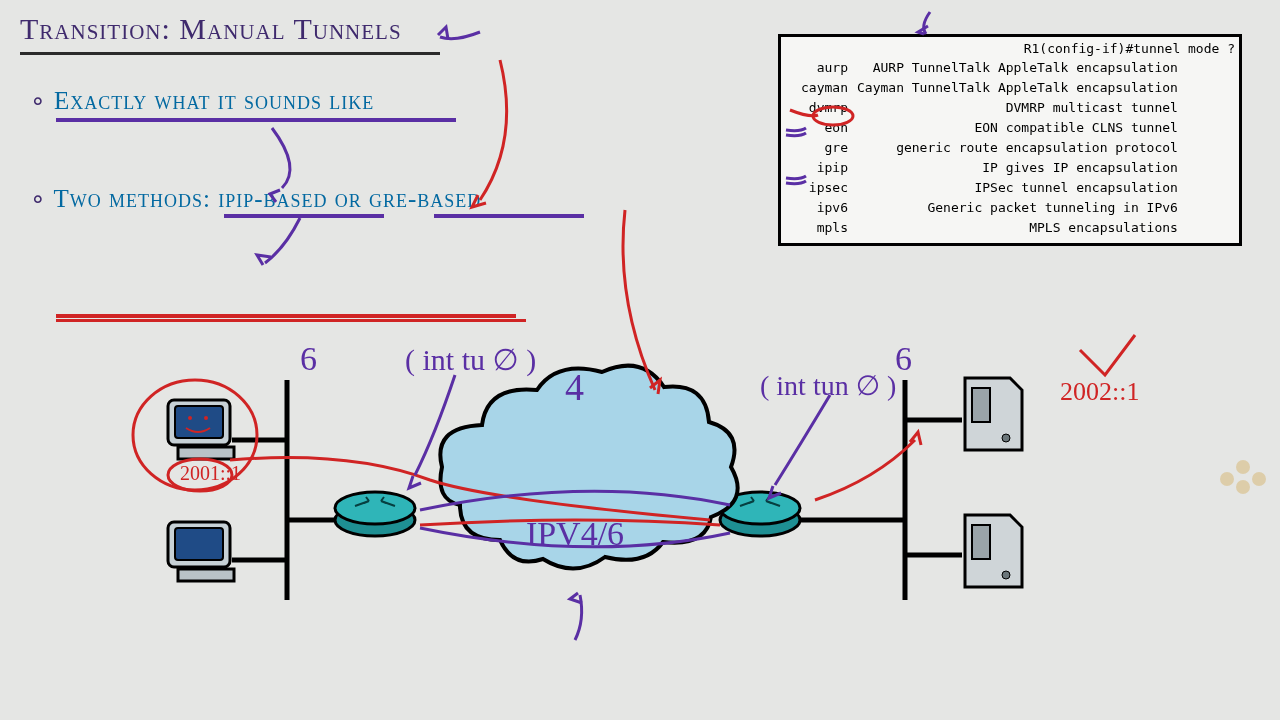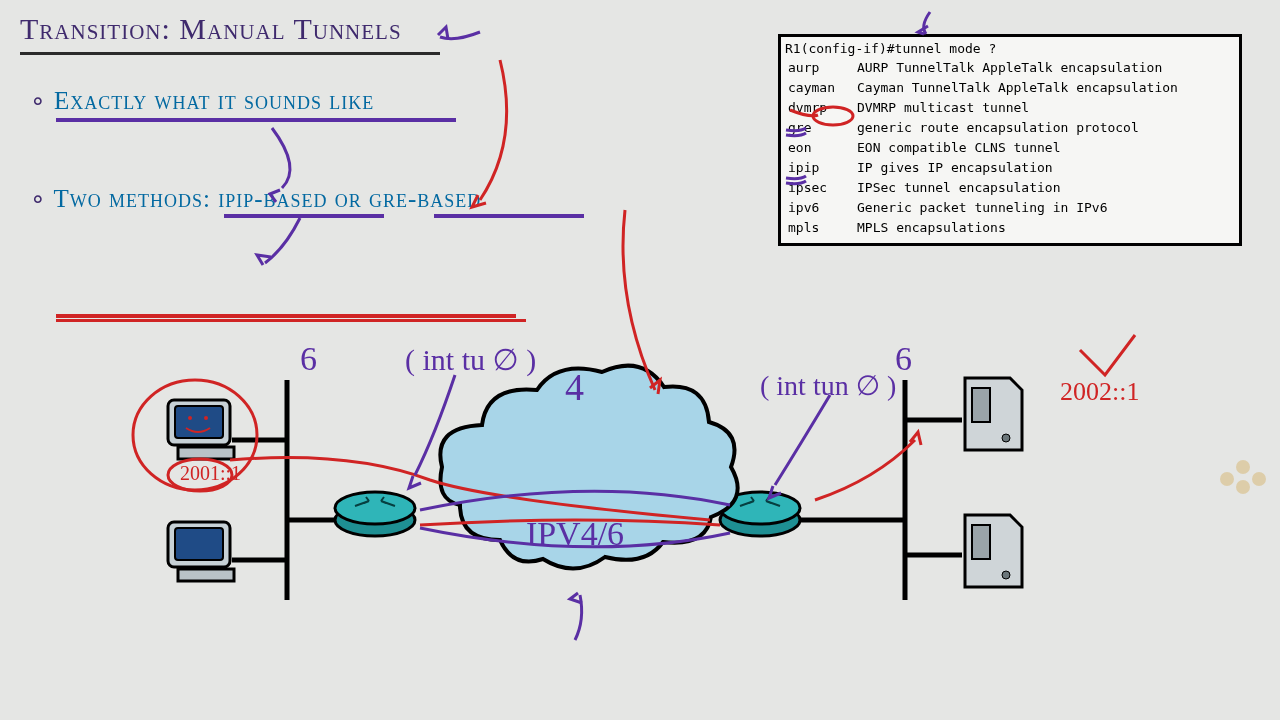--- a/index.html
+++ b/index.html
@@ -1,16 +1,16 @@
 <!DOCTYPE html>
 <html><head>
 <meta charset="utf-8">
 <style>
   html,body{margin:0;padding:0;width:1280px;height:720px;background:#e5e6e4;font-family:'Comic Sans MS','Segoe Script',cursive;overflow:hidden;}
-  .slide{position:relative;width:1280px;height:516px;}
+  .slide{position:relative;width:1280px;height:516px;text-align:right;}
   .title{position:absolute;left:20px;top:12px;font-size:30px;color:#3f2a6d;letter-spacing:1px;font-variant:small-caps;}
   .title-underline{position:absolute;left:20px;top:52px;width:420px;height:0;border-bottom:3px solid #2b2b2b;}
   .bullet{position:absolute;color:#0369a1;font-size:25px;font-variant:small-caps;letter-spacing:1px;}
   .bullet::before{content:"∘ ";color:#3f2a6d;}
   .bullet.b1{left:30px;top:86px;}
   .bullet.b2{left:30px;top:184px;}
   .bullet.b3{left:30px;top:284px;}
   .underline-purple{position:absolute;height:0;border-bottom:4px solid #5a2fa4;}
   .u1{left:56px;top:118px;width:400px;}
   .u2a{left:224px;top:214px;width:160px;}
@@ -54,26 +54,26 @@
           </tr>
           <tr>
             <td class="k">cayman</td>
             <td class="d">Cayman TunnelTalk AppleTalk encapsulation</td>
           </tr>
           <tr>
             <td class="k">dvmrp</td>
             <td class="d">DVMRP multicast tunnel</td>
           </tr>
           <tr>
+            <td class="k">eon</td>
+            <td class="d">EON compatible CLNS tunnel</td>
+          </tr>
+          <tr>
             <td class="k">gre</td>
             <td class="d">generic route encapsulation protocol</td>
-          </tr>
-          <tr>
-            <td class="k">eon</td>
-            <td class="d">EON compatible CLNS tunnel</td>
           </tr>
           <tr>
             <td class="k">ipip</td>
             <td class="d">IP gives IP encapsulation</td>
           </tr>
           <tr>
             <td class="k">ipsec</td>
             <td class="d">IPSec tunnel encapsulation</td>
           </tr>
           <tr>

